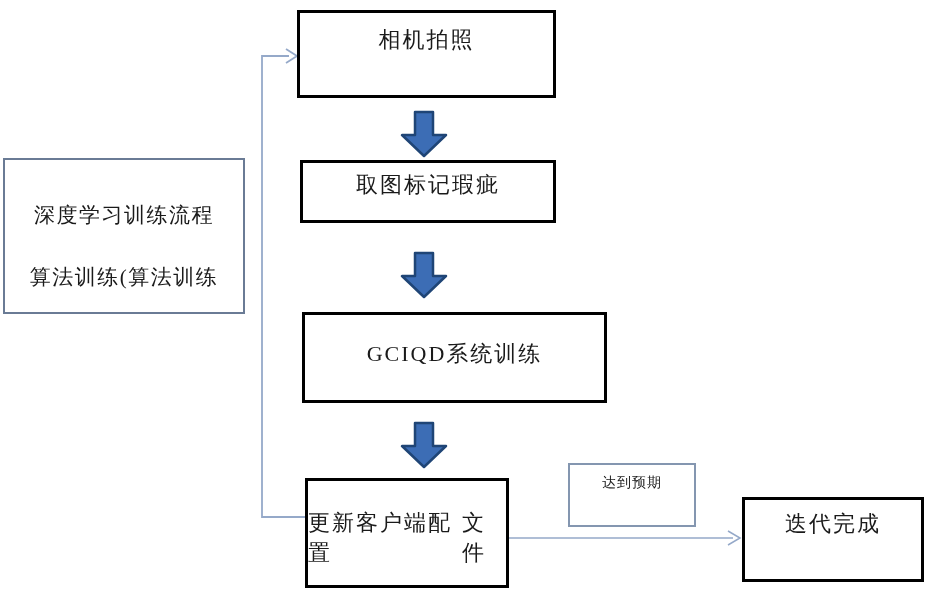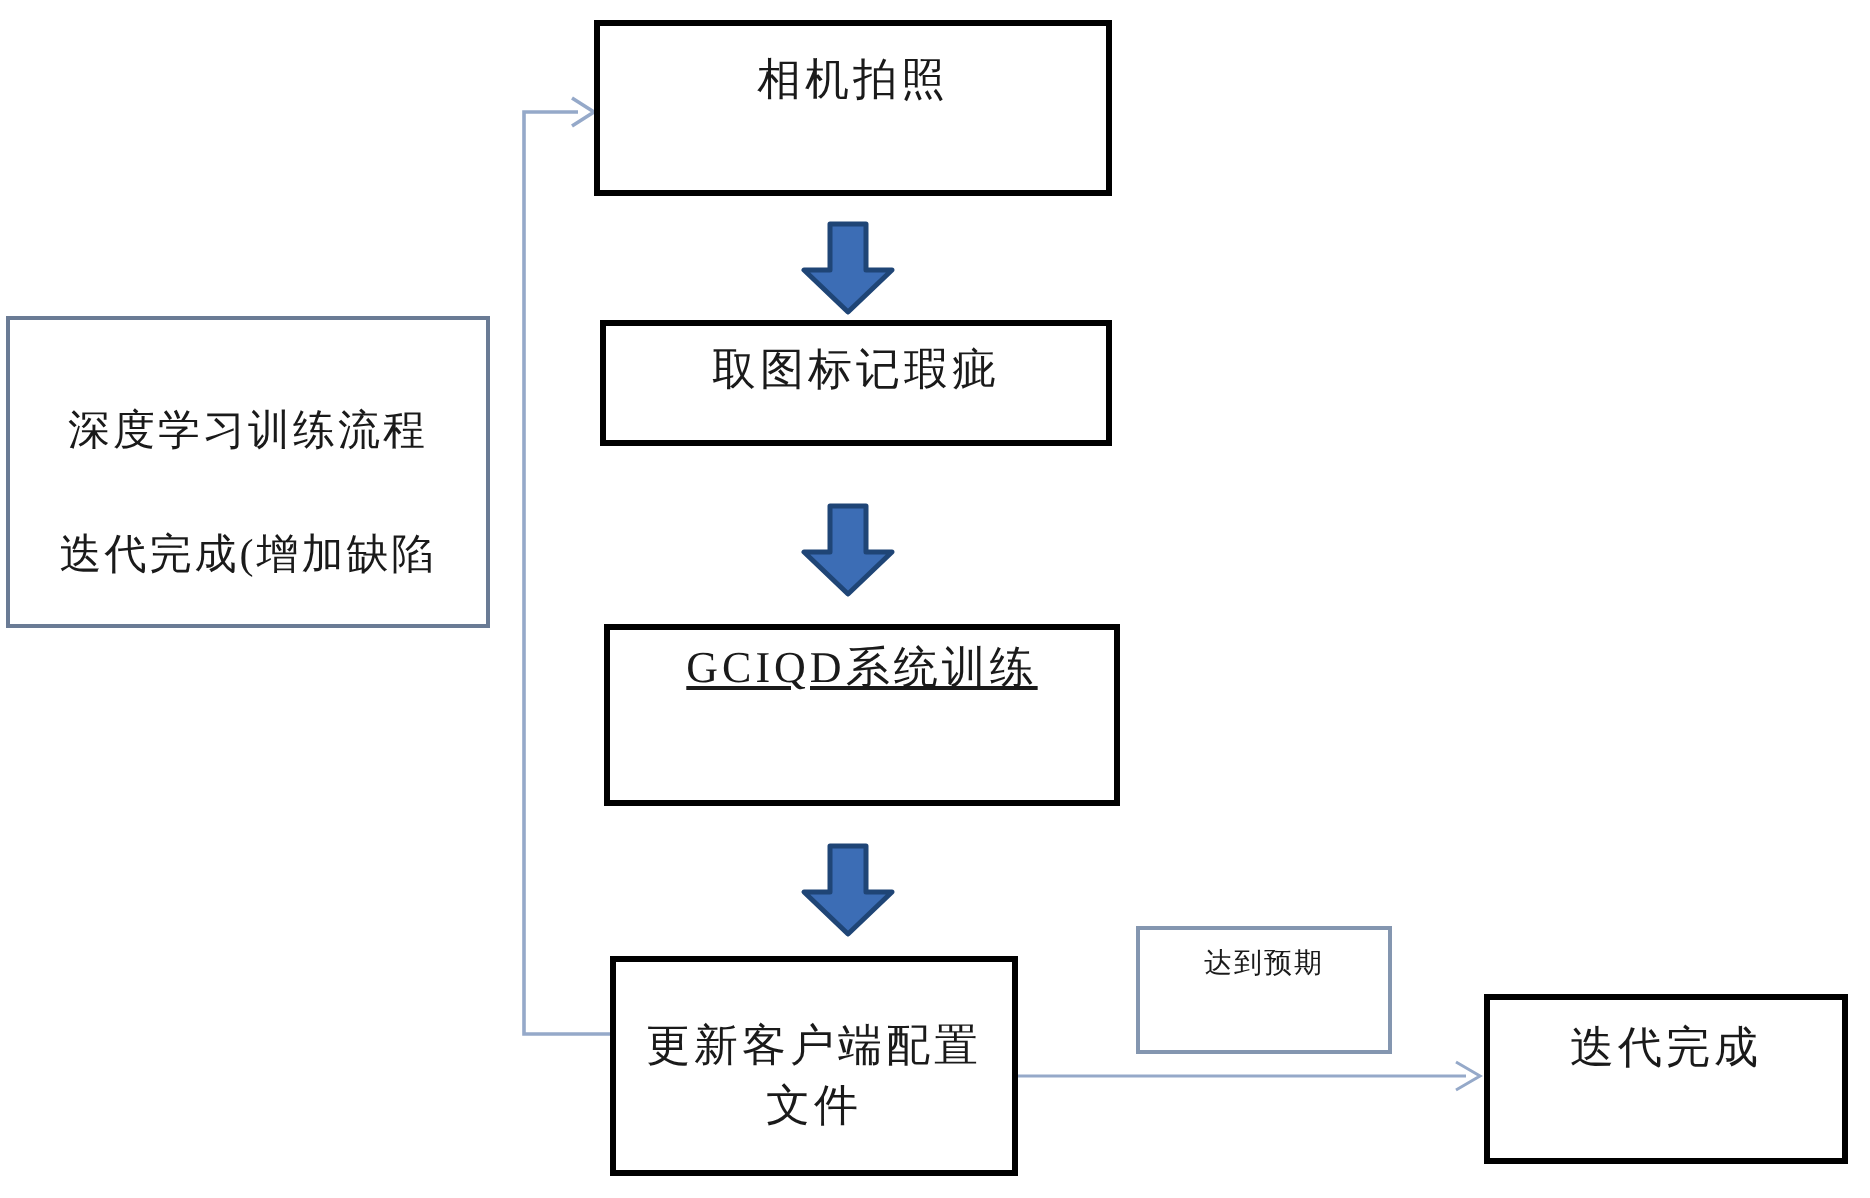--- a/index.html
+++ b/index.html
@@ -32,22 +32,22 @@
     color: #1a1a1a;
     font-size: 22px;
     letter-spacing: 2px;
     line-height: 1.35;
   }
   .thick {
     border: 3px solid var(--box-border, #000);
   }
   .box-camera   { left: 297px; top: 10px;  width: 259px; height: 88px;  padding-top: 12px; }
   .box-mark     { left: 300px; top: 160px; width: 256px; height: 63px;  padding-top: 7px;  }
-  .box-train    { left: 302px; top: 312px; width: 258px; height: 91px;  padding-top: 4px; text-decoration: underline; }
-  .box-update   { left: 305px; top: 478px; width: 204px; height: 110px; padding-top: 9px;  flex-direction: column; align-items: center; }
+  .box-train    { left: 302px; top: 312px; width: 305px; height: 91px;  padding-top: 24px; }
+  .box-update   { left: 305px; top: 478px; width: 204px; height: 110px; padding-top: 9px;  flex-direction: row; align-items: center; }
   .box-result   { left: 742px; top: 497px; width: 182px; height: 85px;  padding-top: 9px;  }
   .box-side {
     left: 3px; top: 158px; width: 242px; height: 156px;
     border: 2px solid var(--left-box-border, #6a7b95);
     padding-top: 20px;
     flex-direction: column;
     align-items: center;
     font-size: 21px;
     letter-spacing: 1.5px;
   }
@@ -91,21 +91,21 @@
   </div>
 
   <div class="box thick box-update">
     <span>更新客户端配置</span>
     <span>文件</span>
   </div>
 
   <div class="box box-side">
     <span>深度学习训练流程</span>
     <span class="side-gap"></span>
-    <span>迭代完成(增加缺陷</span>
+    <span>算法训练(算法训练</span>
   </div>
 
   <div class="box box-expect">
     <span>达到预期</span>
   </div>
 
   <div class="box thick box-result">
     <span>迭代完成</span>
   </div>
 

